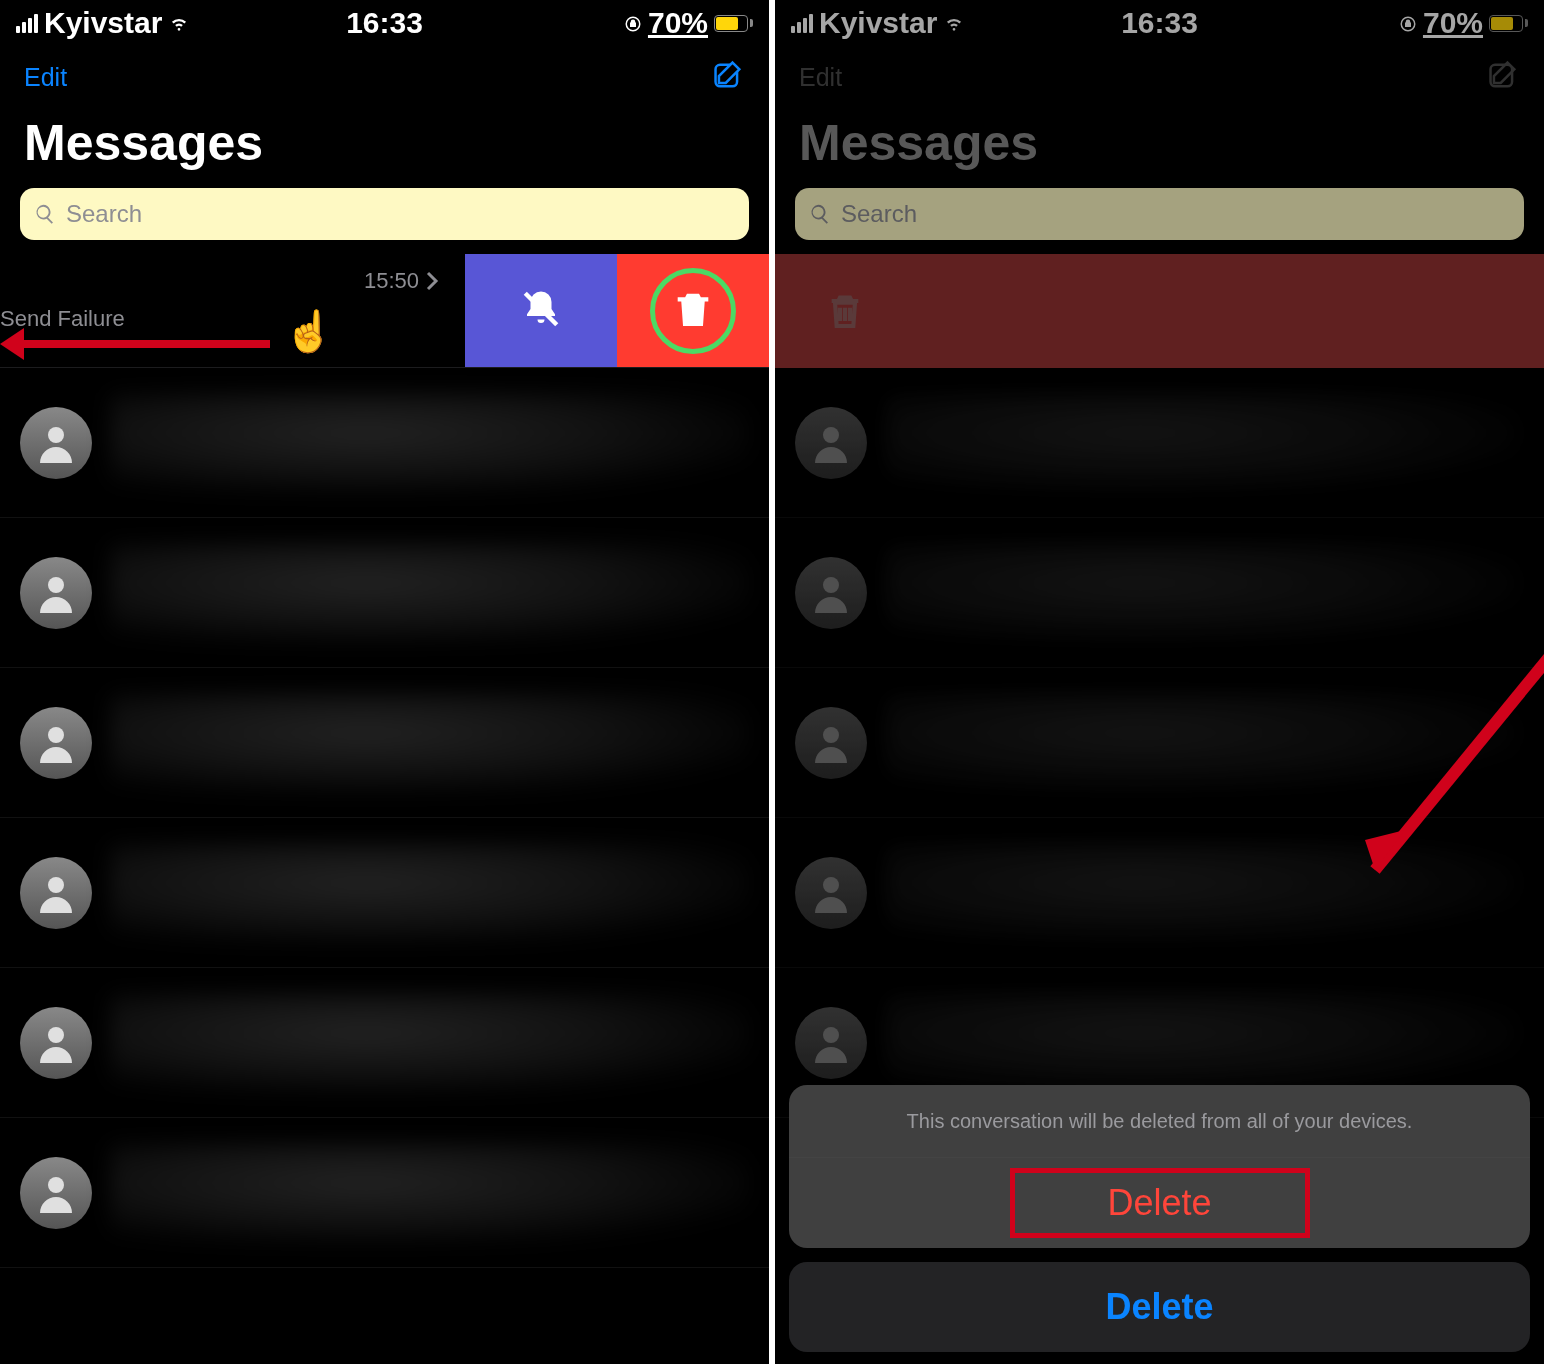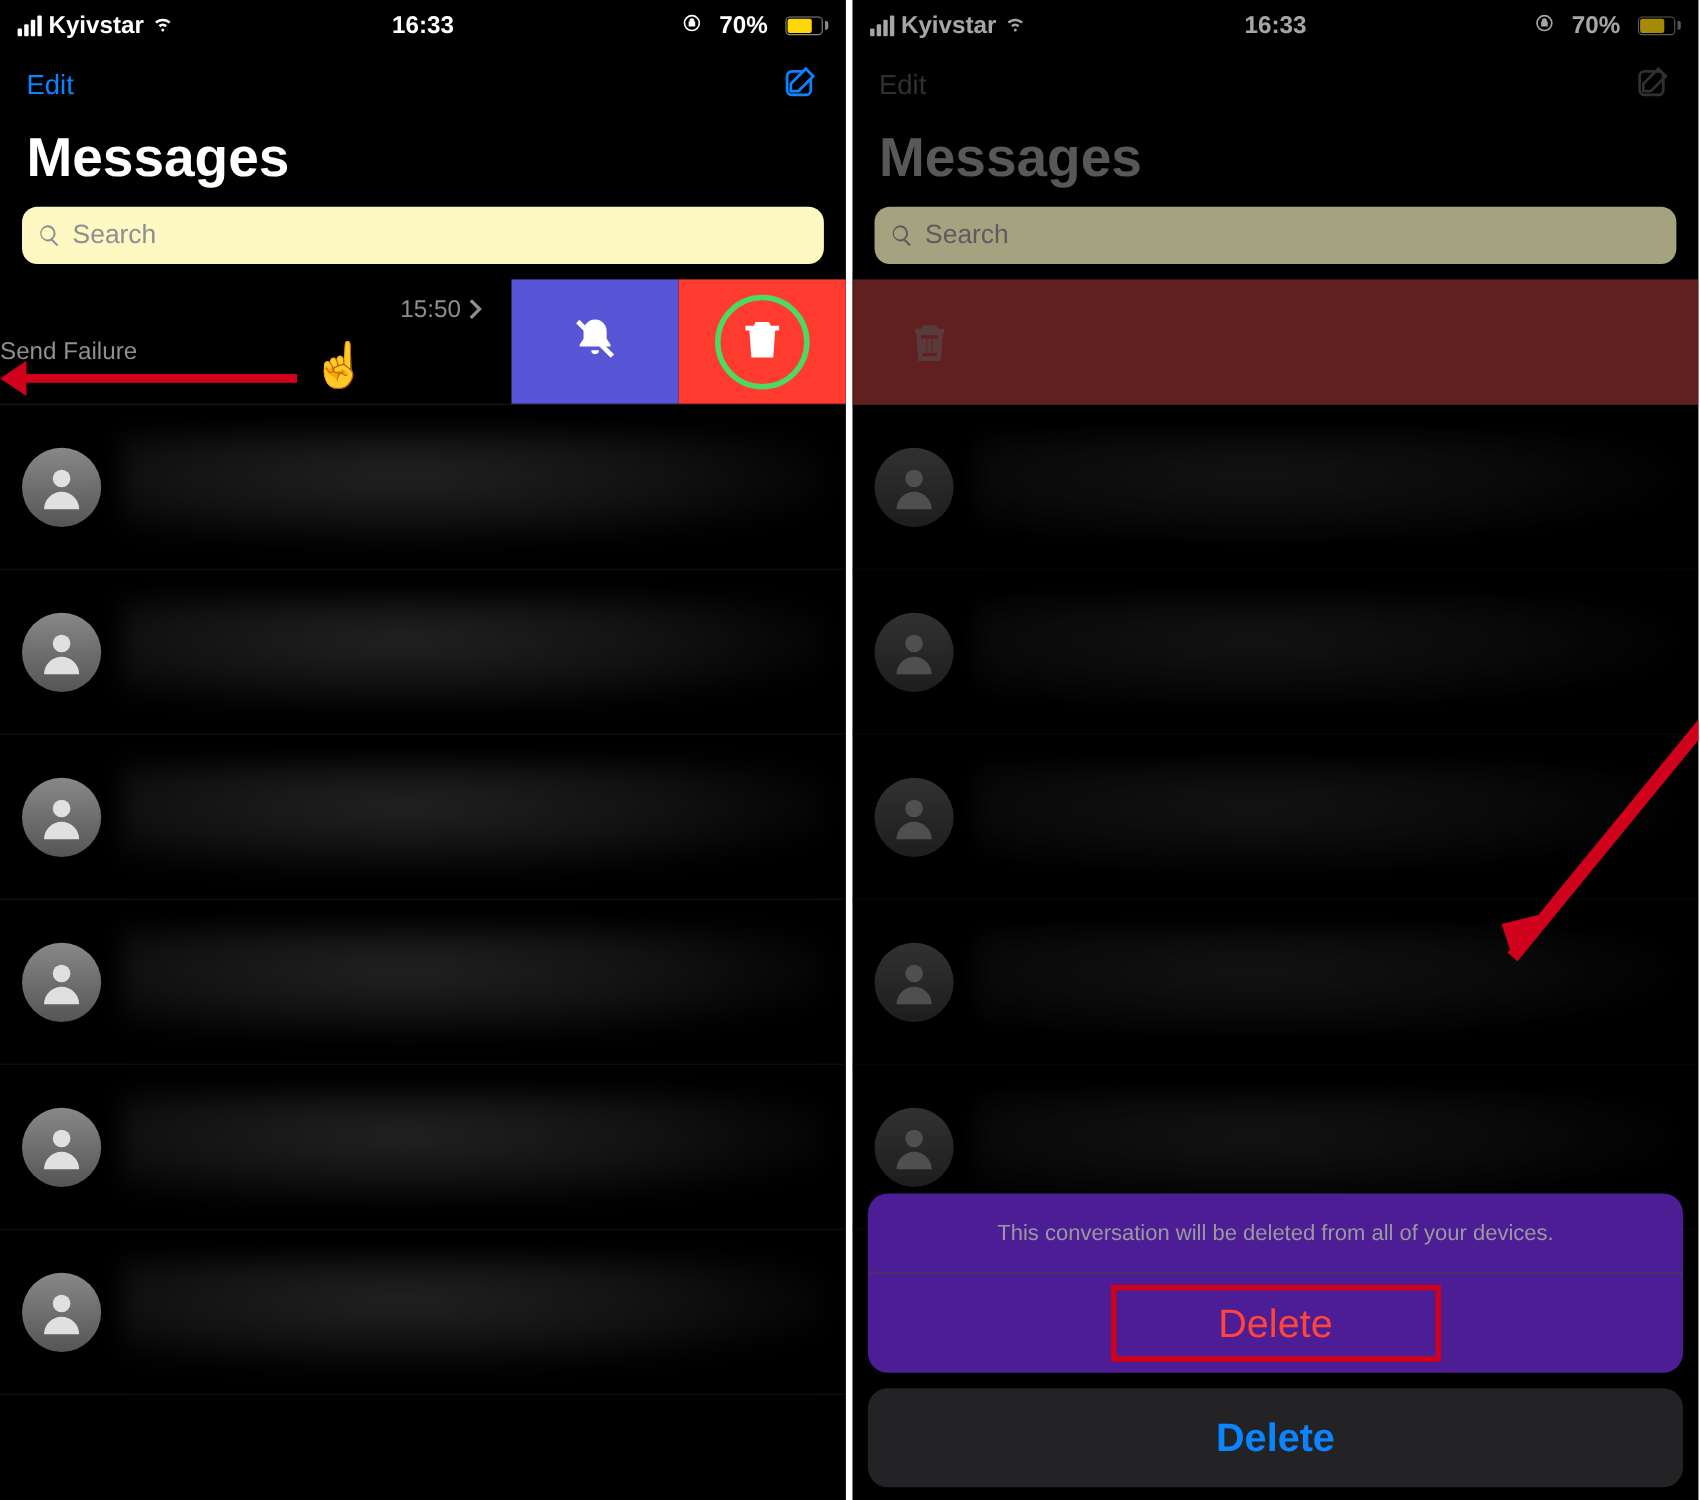--- a/index.html
+++ b/index.html
@@ -20,26 +20,26 @@
     overflow: hidden;
     color: #fff;
   }
   
   .status-bar {
     height: 46px;
     display: flex;
     align-items: center;
     justify-content: space-between;
     padding: 16px 16px;
-    font-size: 22px;
+    font-size: 30px;
     font-weight: 600;
   }
   .status-left { display: flex; align-items: center; gap: 6px; }
   .status-center { position: absolute; left: 50%; transform: translateX(-50%); }
-  .status-right { display: flex; gap: 16px; }
+  .status-right { display: flex; gap: 6px; text-decoration: underline; }
   .signal-bars { display: inline-flex; align-items: flex-end; gap: 2px; }
   .signal-bars span { width: 4px; background: #fff; border-radius: 1px; }
   .signal-bars span:nth-child(1){height:7px}
   .signal-bars span:nth-child(2){height:11px}
   .signal-bars span:nth-child(3){height:15px}
   .signal-bars span:nth-child(4){height:19px}
   .wifi-icon svg { width: 22px; height: 22px; }
   .lock-icon svg { width: 18px; height: 18px; }
   .battery {
     display:inline-flex; align-items:center; gap:2px;
@@ -128,21 +128,21 @@
   .delete-row-full svg { width: 40px; height:40px; stroke:#8a5a5a; fill:none; stroke-width:2.5; }
   .dim-overlay {
     position:absolute; inset:0; background: rgba(0,0,0,0.35); pointer-events:none;
   }
   .contacts.behind-sheet .contact-row { height: 150px; }
   
   .action-sheet {
     position:absolute; bottom: 12px; left: 14px; right: 14px;
   }
   .sheet-group {
-    background: #4c1d95; border-radius: 18px; overflow:hidden; margin-bottom: 14px;
+    background: #404040; border-radius: 18px; overflow:hidden; margin-bottom: 14px;
   }
   .sheet-text {
     padding: 22px 28px; text-align:center; color:#9a9a9e; font-size: 20px; line-height:1.4;
   }
   .sheet-divider { height:1px; background:#444; }
   .sheet-btn {
     padding: 24px 0; text-align:center; font-size: 36px;
   }
   .sheet-btn.delete { color:#ff453a; position:relative; }
   .red-box-highlight {

